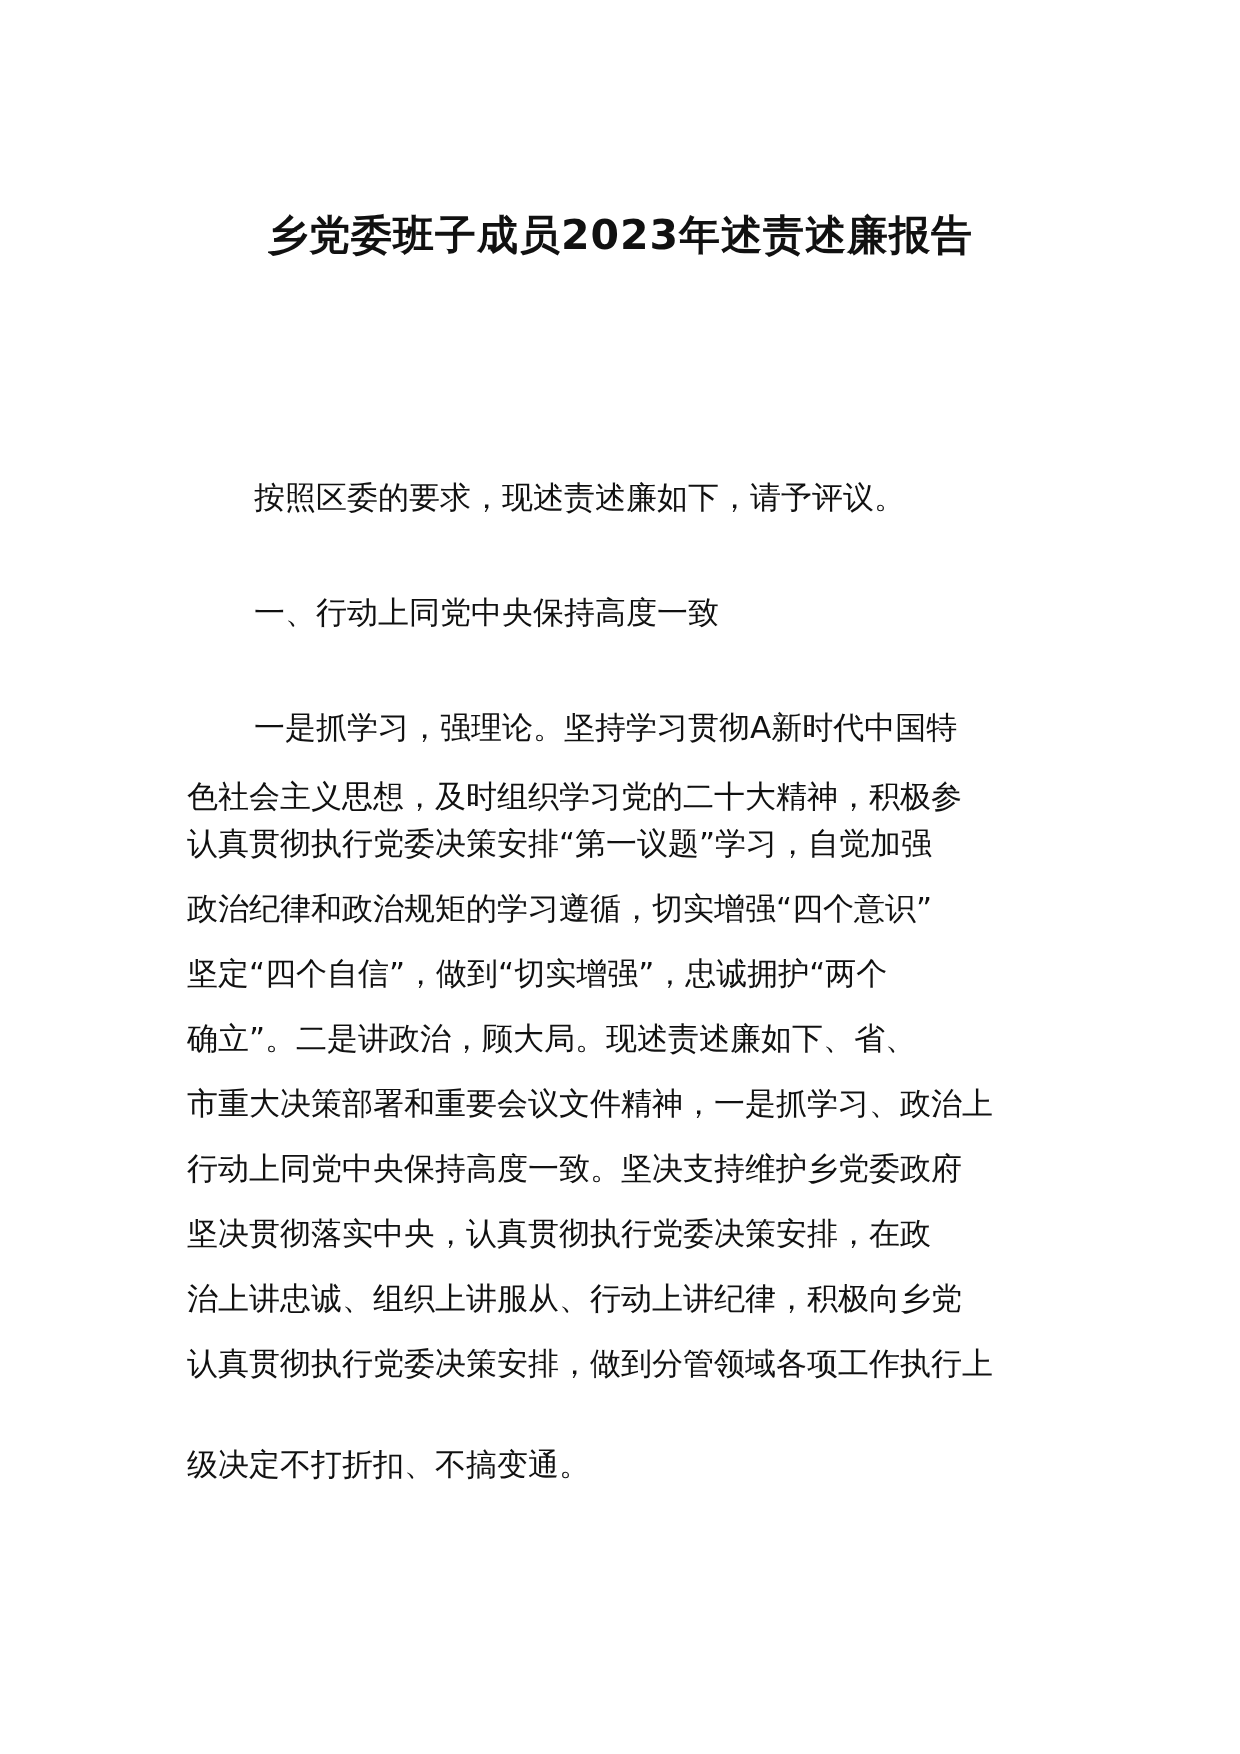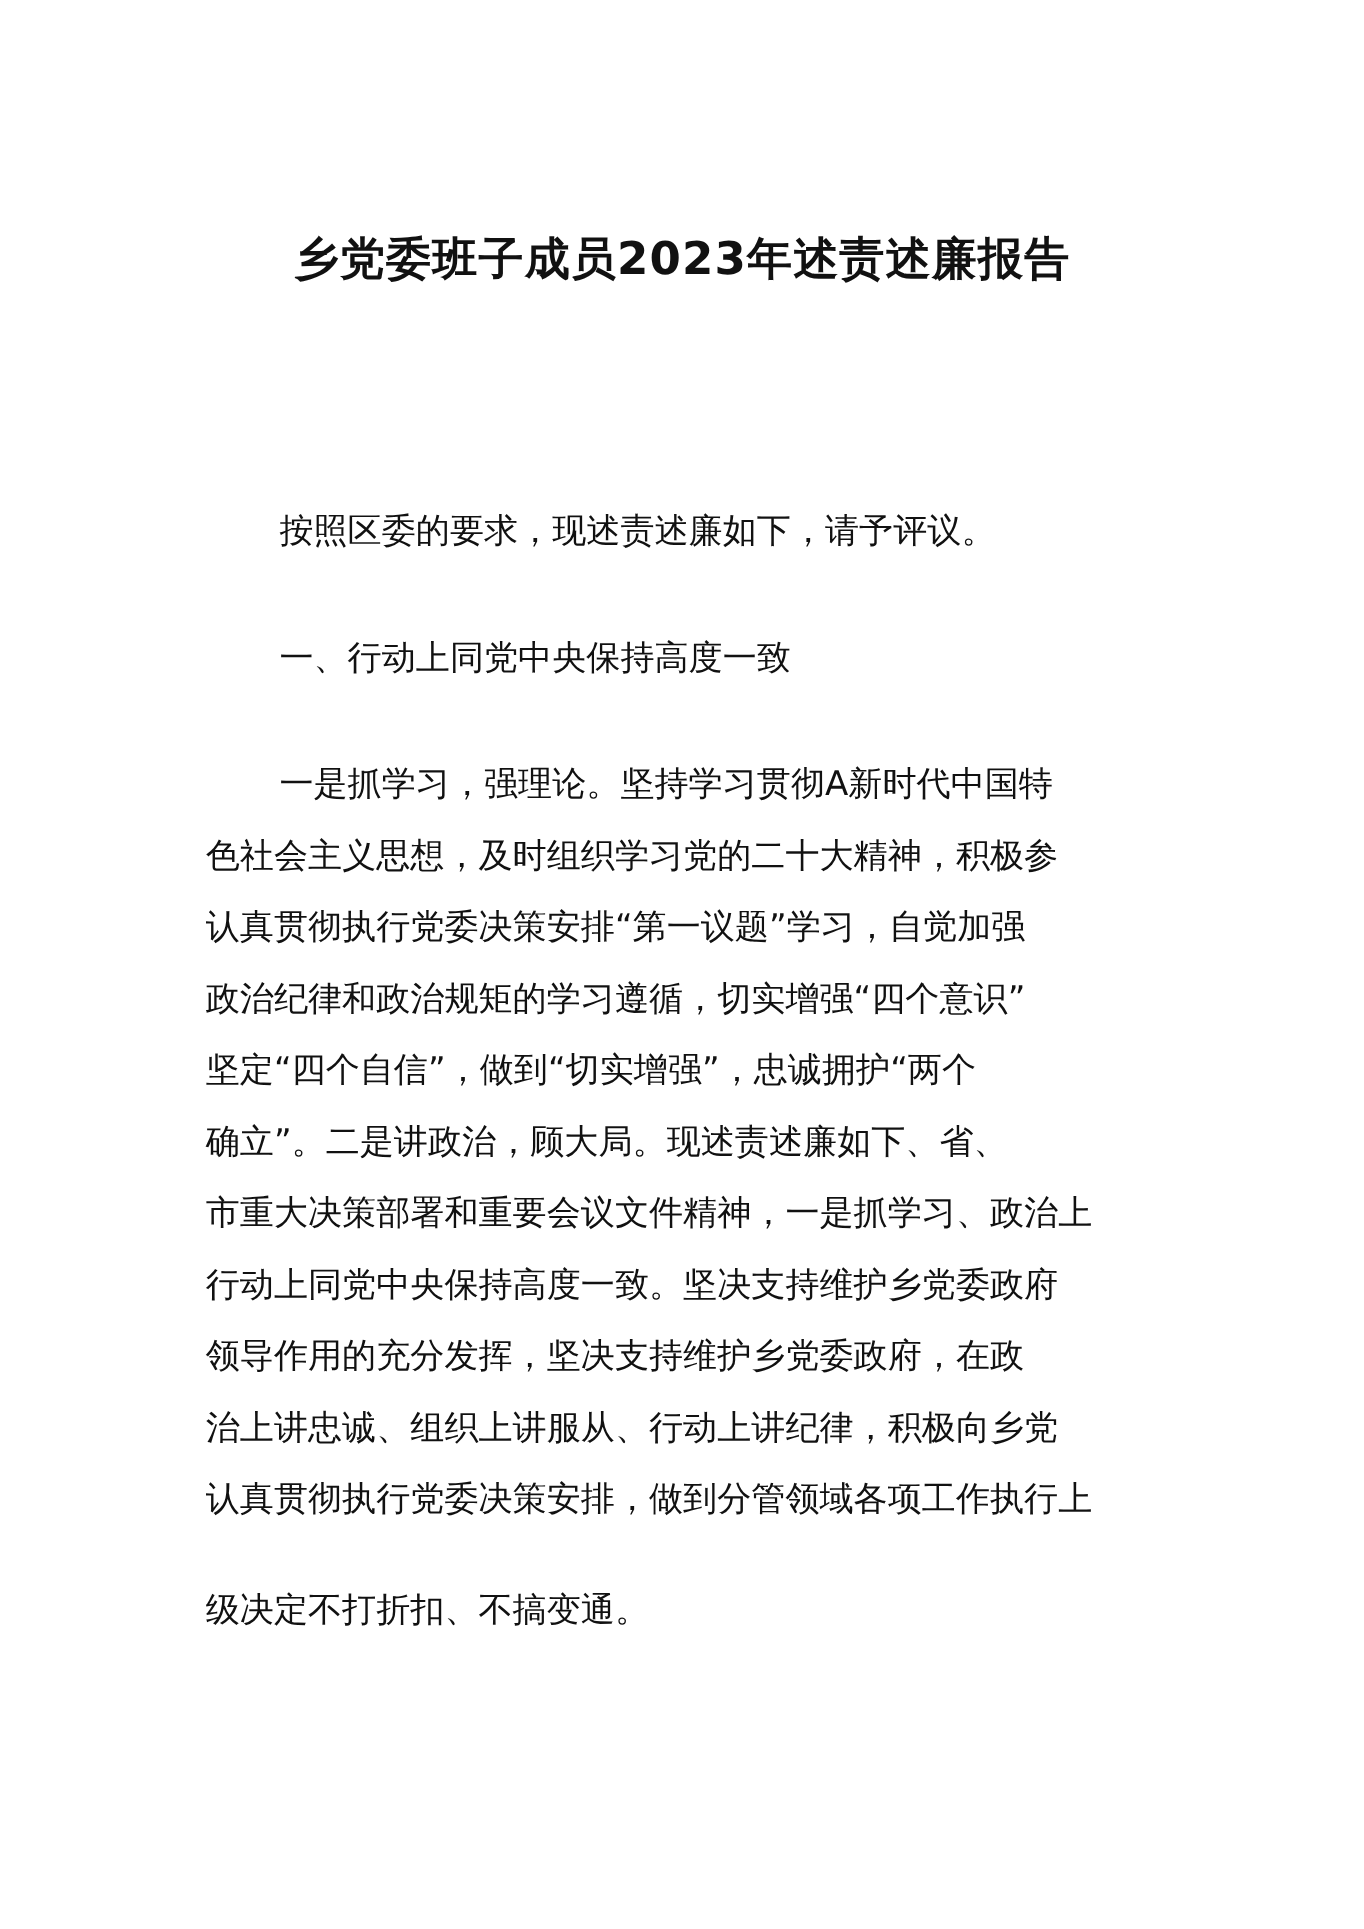--- a/index.html
+++ b/index.html
@@ -10,37 +10,37 @@
     }
     .title {
       position: absolute; left: 0; width: 1240px; top: 205px;
       text-align: center; font-size: 41px; font-weight: bold; letter-spacing: 1px;
       line-height: 60px;
     }
     .line {
       position: absolute; left: 187px; font-size: 31px; line-height: 40px;
       white-space: nowrap;
     }
-    .indent { left: 254px; }
+    .indent { left: 254px; margin-top: 14px; }
   </style>
 </head>
 <body>
 
 <div class="title">乡党委班子成员2023年述责述廉报告</div>
 
 <div class="line indent" style="top:463px">按照区委的要求，现述责述廉如下，请予评议。</div>
 
 <div class="line indent" style="top:578px">一、行动上同党中央保持高度一致</div>
 
 <div>
   <div class="line indent" style="top:693px">一是抓学习，强理论。坚持学习贯彻A新时代中国特</div>
-  <div class="line" style="top:758px">色社会主义思想，及时组织学习党的二十大精神，积极参</div>
+  <div class="line" style="top:776px">色社会主义思想，及时组织学习党的二十大精神，积极参</div>
   <div class="line" style="top:823px">认真贯彻执行党委决策安排“第一议题”学习，自觉加强</div>
   <div class="line" style="top:888px">政治纪律和政治规矩的学习遵循，切实增强“四个意识”</div>
   <div class="line" style="top:953px">坚定“四个自信”，做到“切实增强”，忠诚拥护“两个</div>
   <div class="line" style="top:1018px">确立”。二是讲政治，顾大局。现述责述廉如下、省、</div>
   <div class="line" style="top:1083px">市重大决策部署和重要会议文件精神，一是抓学习、政治上</div>
   <div class="line" style="top:1148px">行动上同党中央保持高度一致。坚决支持维护乡党委政府</div>
-  <div class="line" style="top:1213px">领导作用的充分发挥，坚决支持维护乡党委政府，在政</div>
+  <div class="line" style="top:1213px">坚决贯彻落实中央，认真贯彻执行党委决策安排，在政</div>
   <div class="line" style="top:1278px">治上讲忠诚、组织上讲服从、行动上讲纪律，积极向乡党</div>
   <div class="line" style="top:1343px">认真贯彻执行党委决策安排，做到分管领域各项工作执行上</div>
   <div class="line" style="top:1444px">级决定不打折扣、不搞变通。</div>
 </div>
 
 </body></html>

